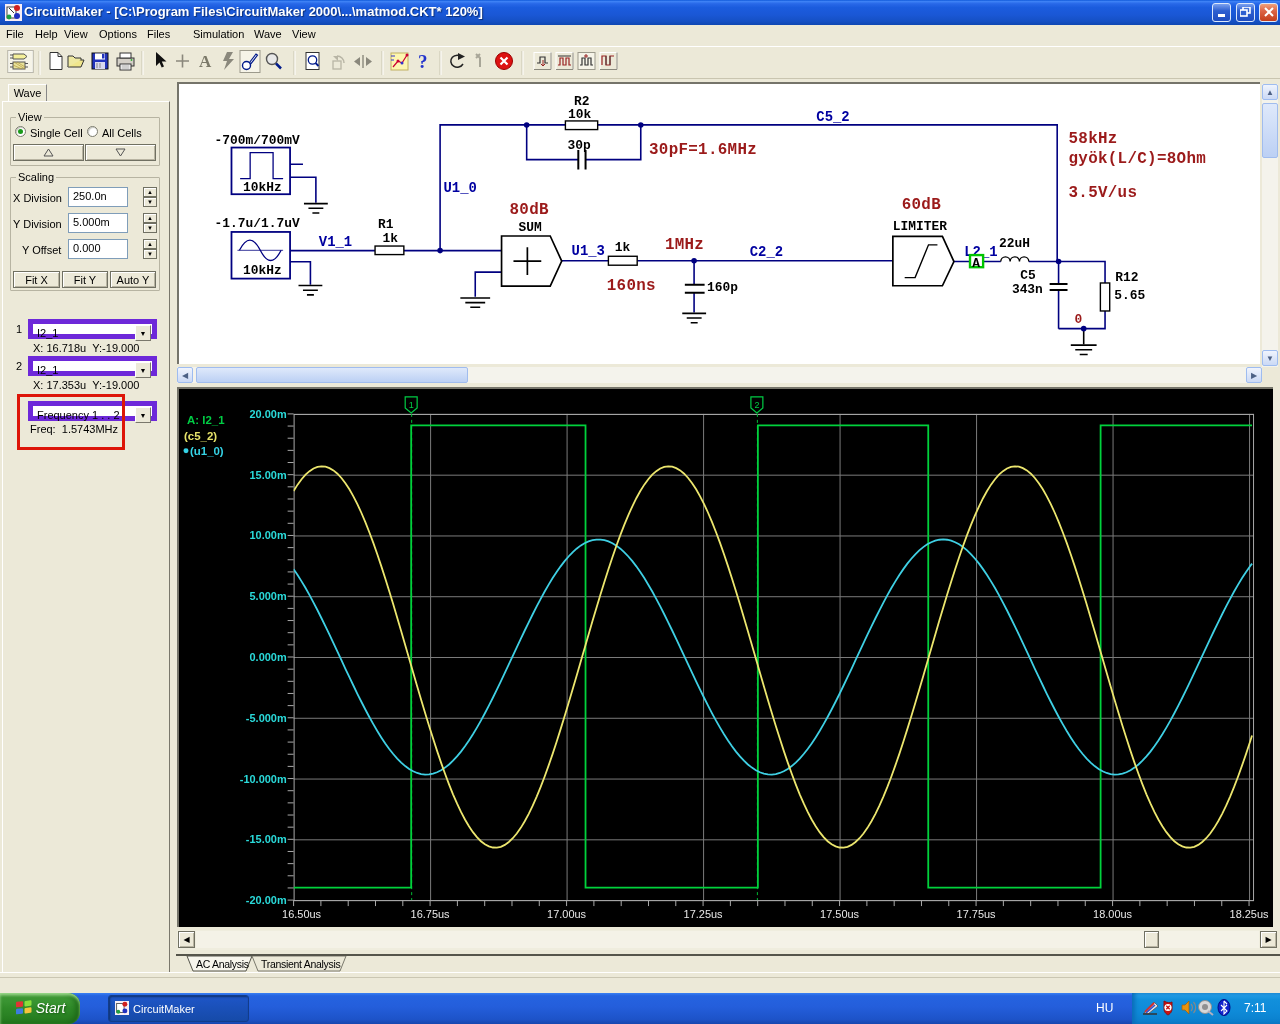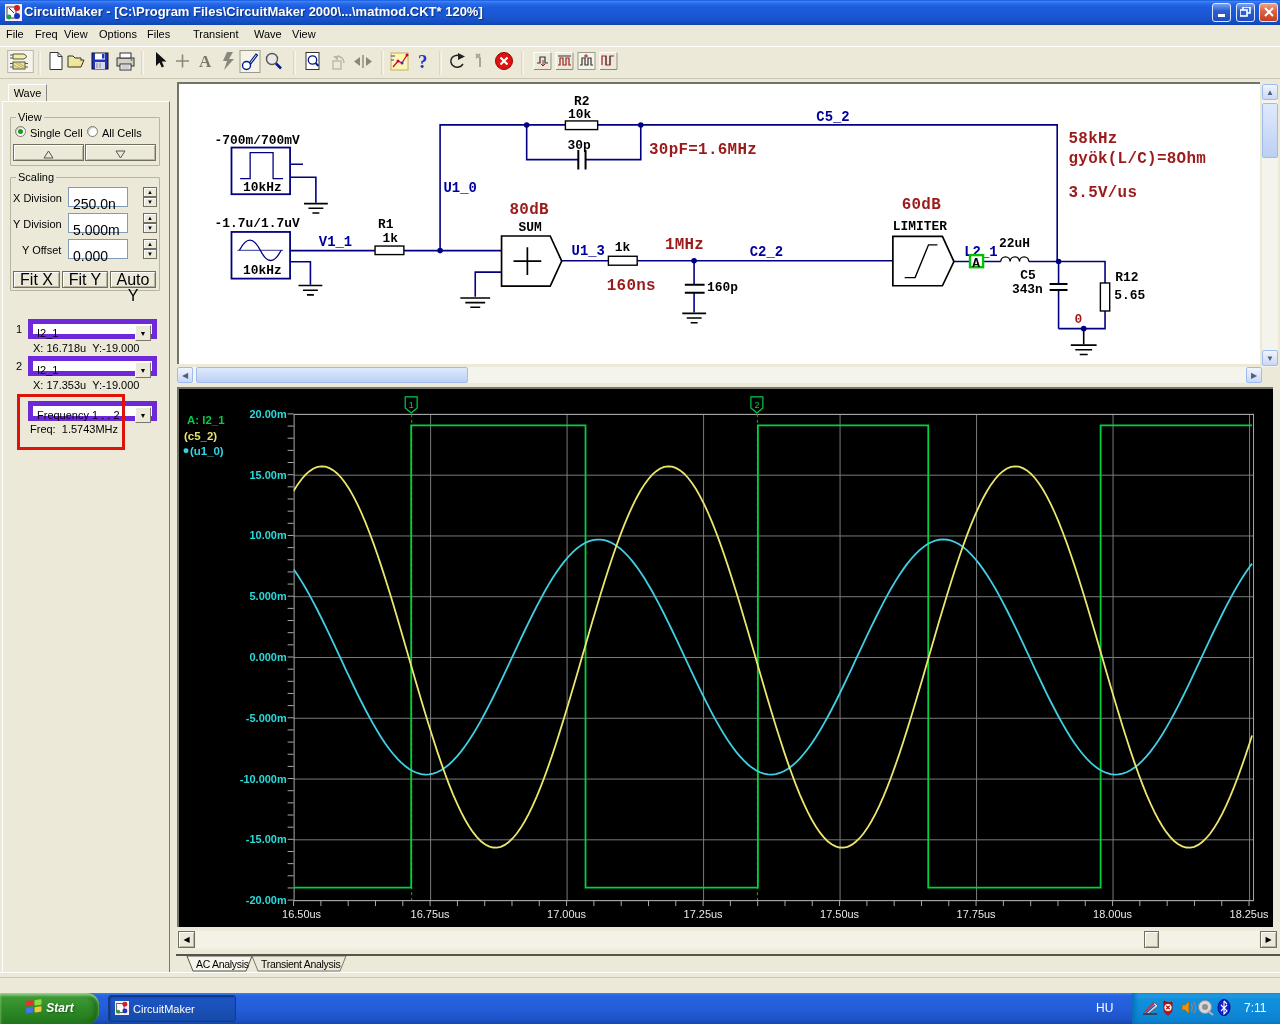--- a/index.html
+++ b/index.html
@@ -14,46 +14,46 @@
 #menu{left:0;top:25px;width:1280px;height:36px;background:#ece9d8;border-bottom:1px solid #d8d4c0}
 #menu span{position:absolute;top:3px;font-size:11px;color:#000}
 
 #tbar{left:0;top:46px;width:1280px;height:33px;background:#ece9d8;border-top:1px solid #fff;border-bottom:1px solid #c9c5b0}
 
 #lpanel{left:0;top:79px;width:176px;height:906px;background:#ece9d8}
 #wavetab{left:8px;top:5px;width:39px;height:18px;background:#ece9d8;border:1px solid #888;border-bottom:none;border-top-color:#fff;border-left-color:#fff;font-size:11px;text-align:center;line-height:17px}
 #tabpage{left:2px;top:22px;width:168px;height:877px;border-top:1px solid #fff;border-left:1px solid #fff;border-right:1px solid #7a786c;border-bottom:1px solid #7a786c}
 .gbox{position:absolute;border:1px solid #b7b4a2;border-radius:1px}
 .glab{position:absolute;top:-7px;left:5px;background:#ece9d8;font-size:11px;padding:0 2px}
-.btn{position:absolute;background:#ece9d8;border:1px solid #707062;box-shadow:inset 1px 1px 0 #fff, inset -1px -1px 0 #b8b4a2;font-size:16px;text-align:center}
+.btn{position:absolute;background:#ece9d8;border:1px solid #707062;box-shadow:inset 1px 1px 0 #fff, inset -1px -1px 0 #b8b4a2;font-size:11px;text-align:center}
 .radio{position:absolute;width:11px;height:11px;border-radius:50%;background:#fff;border:1px solid #7b7b6e;box-shadow:inset 1px 1px 1px #c8c8c0}
 .radio.sel::after{content:"";position:absolute;left:2px;top:2px;width:5px;height:5px;border-radius:50%;background:#1a9a1a}
 .lbl{position:absolute;font-size:11px;color:#000;white-space:nowrap}
-.input{position:absolute;background:#fff;border:1px solid #7f9db9;font-size:14px;padding:8px 0 0 4px}
+.input{position:absolute;background:#fff;border:1px solid #7f9db9;font-size:11px;padding:2px 0 0 4px}
 .combo{position:absolute;background:#fff;border:5px solid #6d28d9;height:20px}
 .combo .ctext{position:absolute;left:4px;top:3px;font-size:11px;white-space:nowrap}
 .combo .cbtn{position:absolute;right:1px;top:1px;width:16px;height:16px;background:#ece9d8;border:1px solid #fff;border-right-color:#7a786c;border-bottom-color:#7a786c;font-size:7px;text-align:center;line-height:15px;color:#000}
 .spin{position:absolute;width:14px;height:20px}
 .spin div{position:absolute;left:0;width:14px;height:10px;background:#ece9d8;border:1px solid #707062;box-shadow:inset 1px 1px 0 #fff;font-size:6px;line-height:8px;text-align:center}
 
 #schem{left:176px;top:79px;width:1104px;height:305px;background:#ece9d8}
 #vscroll{left:1086px;top:5px;width:16px;height:299px}
 #hscroll1{left:1px;top:288px;width:1085px;height:16px}
 .xpsb{background:#f4f3ec}
 .xparrow{position:absolute;width:16px;height:16px;background:linear-gradient(180deg,#f0f4fd,#cbd9f5);border:1px solid #9ebcf0;border-radius:2px;color:#4d6185;font-size:8px;text-align:center;line-height:15px}
 .xpthumb{position:absolute;background:linear-gradient(180deg,#dfe9fb,#bcd0f4);border:1px solid #a0bcee;border-radius:2px}
 #wave{left:176px;top:389px;width:1104px;height:566px;background:#ece9d8}
 #wavescroll{left:1px;top:541px;width:1100px;height:20px;background:#efedde}
 .csbtn{position:absolute;top:1px;width:17px;height:17px;background:#ece9d8;border:1px solid #707062;box-shadow:inset 1px 1px 0 #fff, inset -1px -1px 0 #b8b4a2;font-size:8px;color:#000;text-align:center;line-height:16px}
 #tabstrip{left:176px;top:954px;width:1104px;height:18px;background:#ece9d8;border-top:2px solid #55544a}
 #botstrip{left:0;top:972px;width:1280px;height:21px;background:#ece9d8;border-top:1px solid #fff;box-shadow:inset 0 4px 0 #ece9d8, inset 0 5px 0 #cac6b2}
 
 #taskbar{left:0;top:993px;width:1280px;height:31px;background:linear-gradient(180deg,#3a80f4 0%,#2563e0 9%,#245edb 45%,#1d53c8 85%,#1646ae 100%)}
-#startbtn{position:absolute;left:0;top:0;width:99px;height:31px;border-radius:0 12px 12px 0;background:linear-gradient(180deg,#6cbf60 0%,#3f9a37 15%,#2f8a28 50%,#267c20 90%);box-shadow:inset 0 2px 3px #9edc8e, inset -4px 0 6px #1c6416;color:#fff;font-weight:bold;font-style:italic;font-size:12px;text-shadow:1px 1px 2px #1a5c14;line-height:30px;text-align:center}
-#taskbtn{position:absolute;left:108px;top:2px;width:128px;height:27px;background:linear-gradient(180deg,#1e56c8,#164aa8);border:1px solid #123c8a;border-radius:3px;color:#fff;font-size:11px;line-height:26px;box-shadow:inset 1px 1px 2px #0e3270}
+#startbtn{position:absolute;left:0;top:0;width:80px;height:31px;border-radius:0 12px 12px 0;background:linear-gradient(180deg,#6cbf60 0%,#3f9a37 15%,#2f8a28 50%,#267c20 90%);box-shadow:inset 0 2px 3px #9edc8e, inset -4px 0 6px #1c6416;color:#fff;font-weight:normal;font-style:italic;font-size:14px;text-shadow:1px 1px 2px #1a5c14;line-height:30px;text-align:center}
+#taskbtn{position:absolute;left:108px;top:2px;width:141px;height:27px;background:linear-gradient(180deg,#1e56c8,#164aa8);border:1px solid #123c8a;border-radius:3px;color:#fff;font-size:11px;line-height:26px;box-shadow:inset 1px 1px 2px #0e3270}
 #tray{position:absolute;left:1132px;top:0;width:156px;height:31px;background:linear-gradient(180deg,#2da5ee 0%,#1290dc 20%,#0e8ad8 60%,#0a7ecb 100%);box-shadow:inset 3px 0 4px #0a6db8}
 </style></head>
 <body>
 <div class="abs" id="title">
   <svg class="abs" style="left:5px;top:4px" width="17" height="17" viewBox="0 0 17 17">
       <rect x="0" y="0" width="17" height="17" fill="#f8eef4"></rect>
       <rect x="2" y="3" width="9" height="11" fill="#fff" stroke="#444"></rect>
       <circle cx="12" cy="4" r="3" fill="#d02020"></circle>
       <circle cx="12" cy="12" r="3" fill="#2030c0"></circle>
       <circle cx="4" cy="13" r="2.4" fill="#20a040"></circle>
@@ -66,25 +66,25 @@
   <div class="tbtn" id="bmax"><svg width="11" height="10" viewBox="0 0 11 10">
         <rect x="3" y="0" width="7" height="6" fill="none" stroke="#fff" stroke-width="1.6"></rect>
         <rect x="0" y="3" width="7" height="6" fill="#2d5fd0" stroke="#fff" stroke-width="1.6"></rect>
       </svg></div>
   <div class="tbtn" id="bclo"><svg width="10" height="10" viewBox="0 0 10 10">
         <path d="M1 1 L9 9 M9 1 L1 9" stroke="#fff" stroke-width="2"></path>
       </svg></div>
 </div>
 <div class="abs" id="menu">
   <span style="left:6px">File</span>
-    <span style="left:35px">Freq</span>
+    <span style="left:35px">Help</span>
     <span style="left:64px">View</span>
     <span style="left:99px">Options</span>
     <span style="left:147px">Files</span>
-    <span style="left:193px">Transient</span>
+    <span style="left:193px">Simulation</span>
     <span style="left:254px">Wave</span>
     <span style="left:292px">View</span>
 </div>
 <div class="abs" id="tbar">
     <svg width="640" height="33" viewBox="0 0 640 33" style="position:absolute;left:0;top:0">
 <rect x="8" y="3.5" width="25" height="22" fill="#f6f4e8" stroke="#9c9a8c"></rect>
       <rect x="8.5" y="4" width="24" height="21" fill="none" stroke="#fff" stroke-width="1" opacity="0.6"></rect>
 <polygon points="13,7 24,7 27,9.5 24,12 13,12" fill="#f4ef9a" stroke="#555"></polygon>
       <path d="M10,8 h3 M10,11 h3" stroke="#555"></path>
 <rect x="13" y="15" width="12" height="7" fill="#e8e29a" stroke="#555"></rect>

